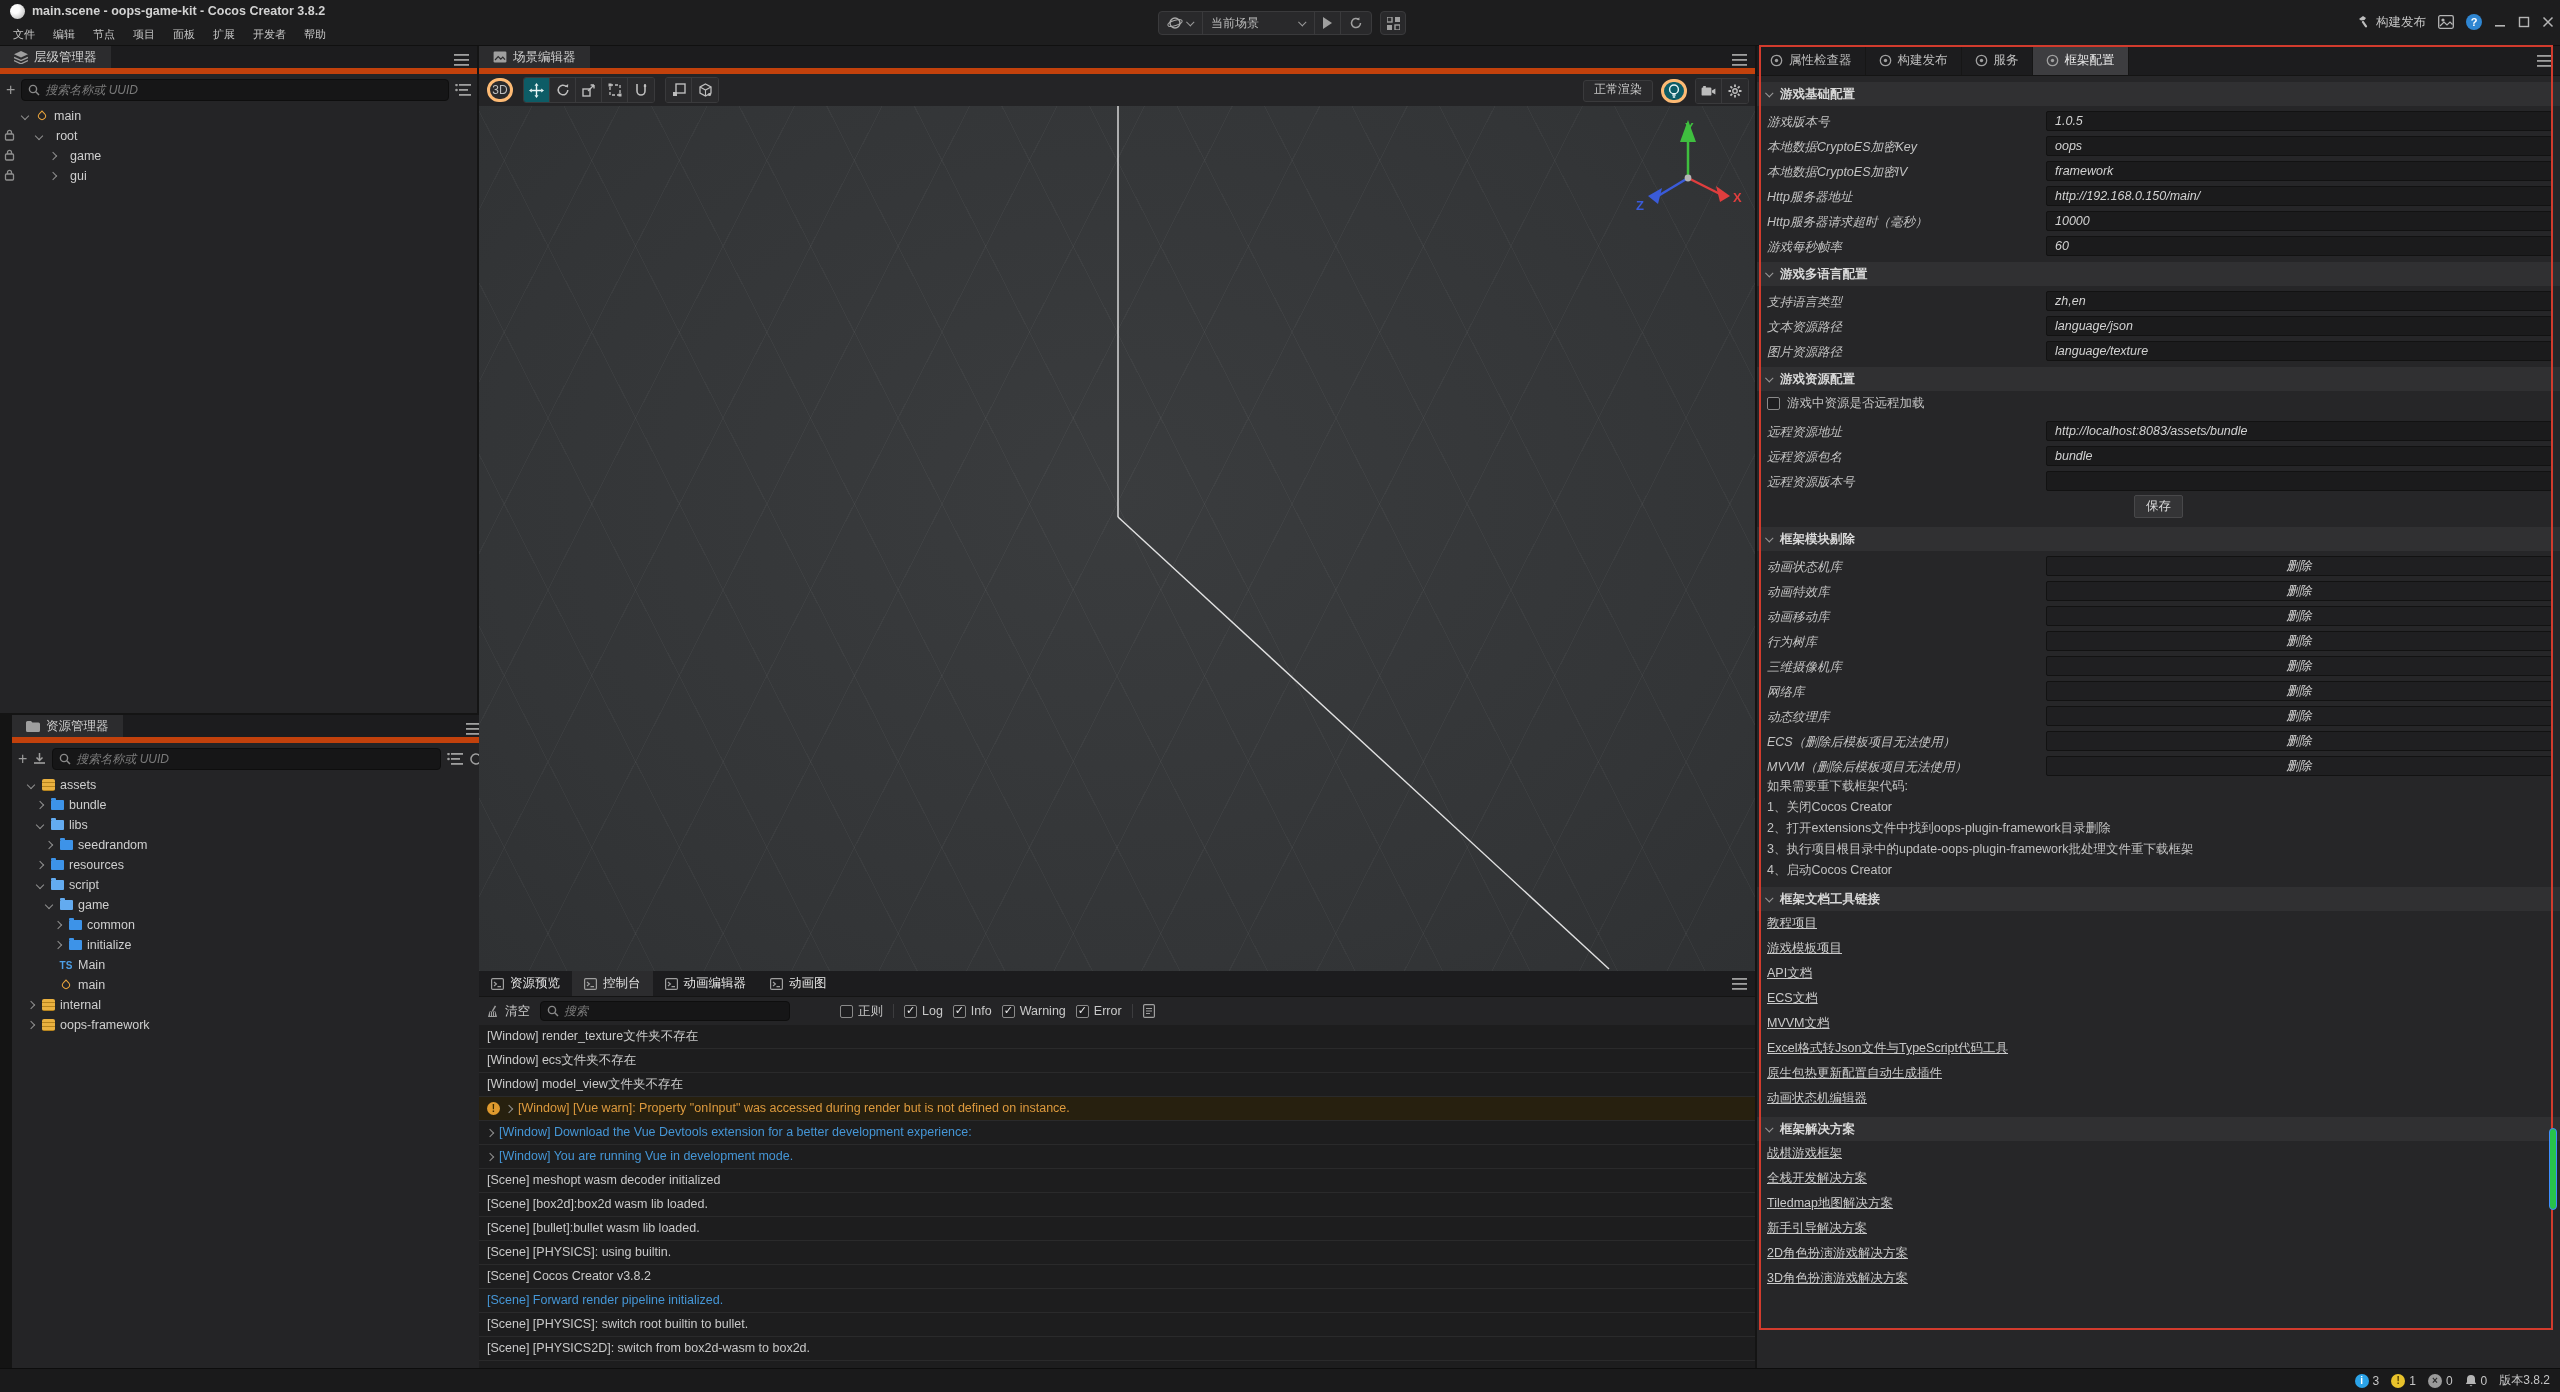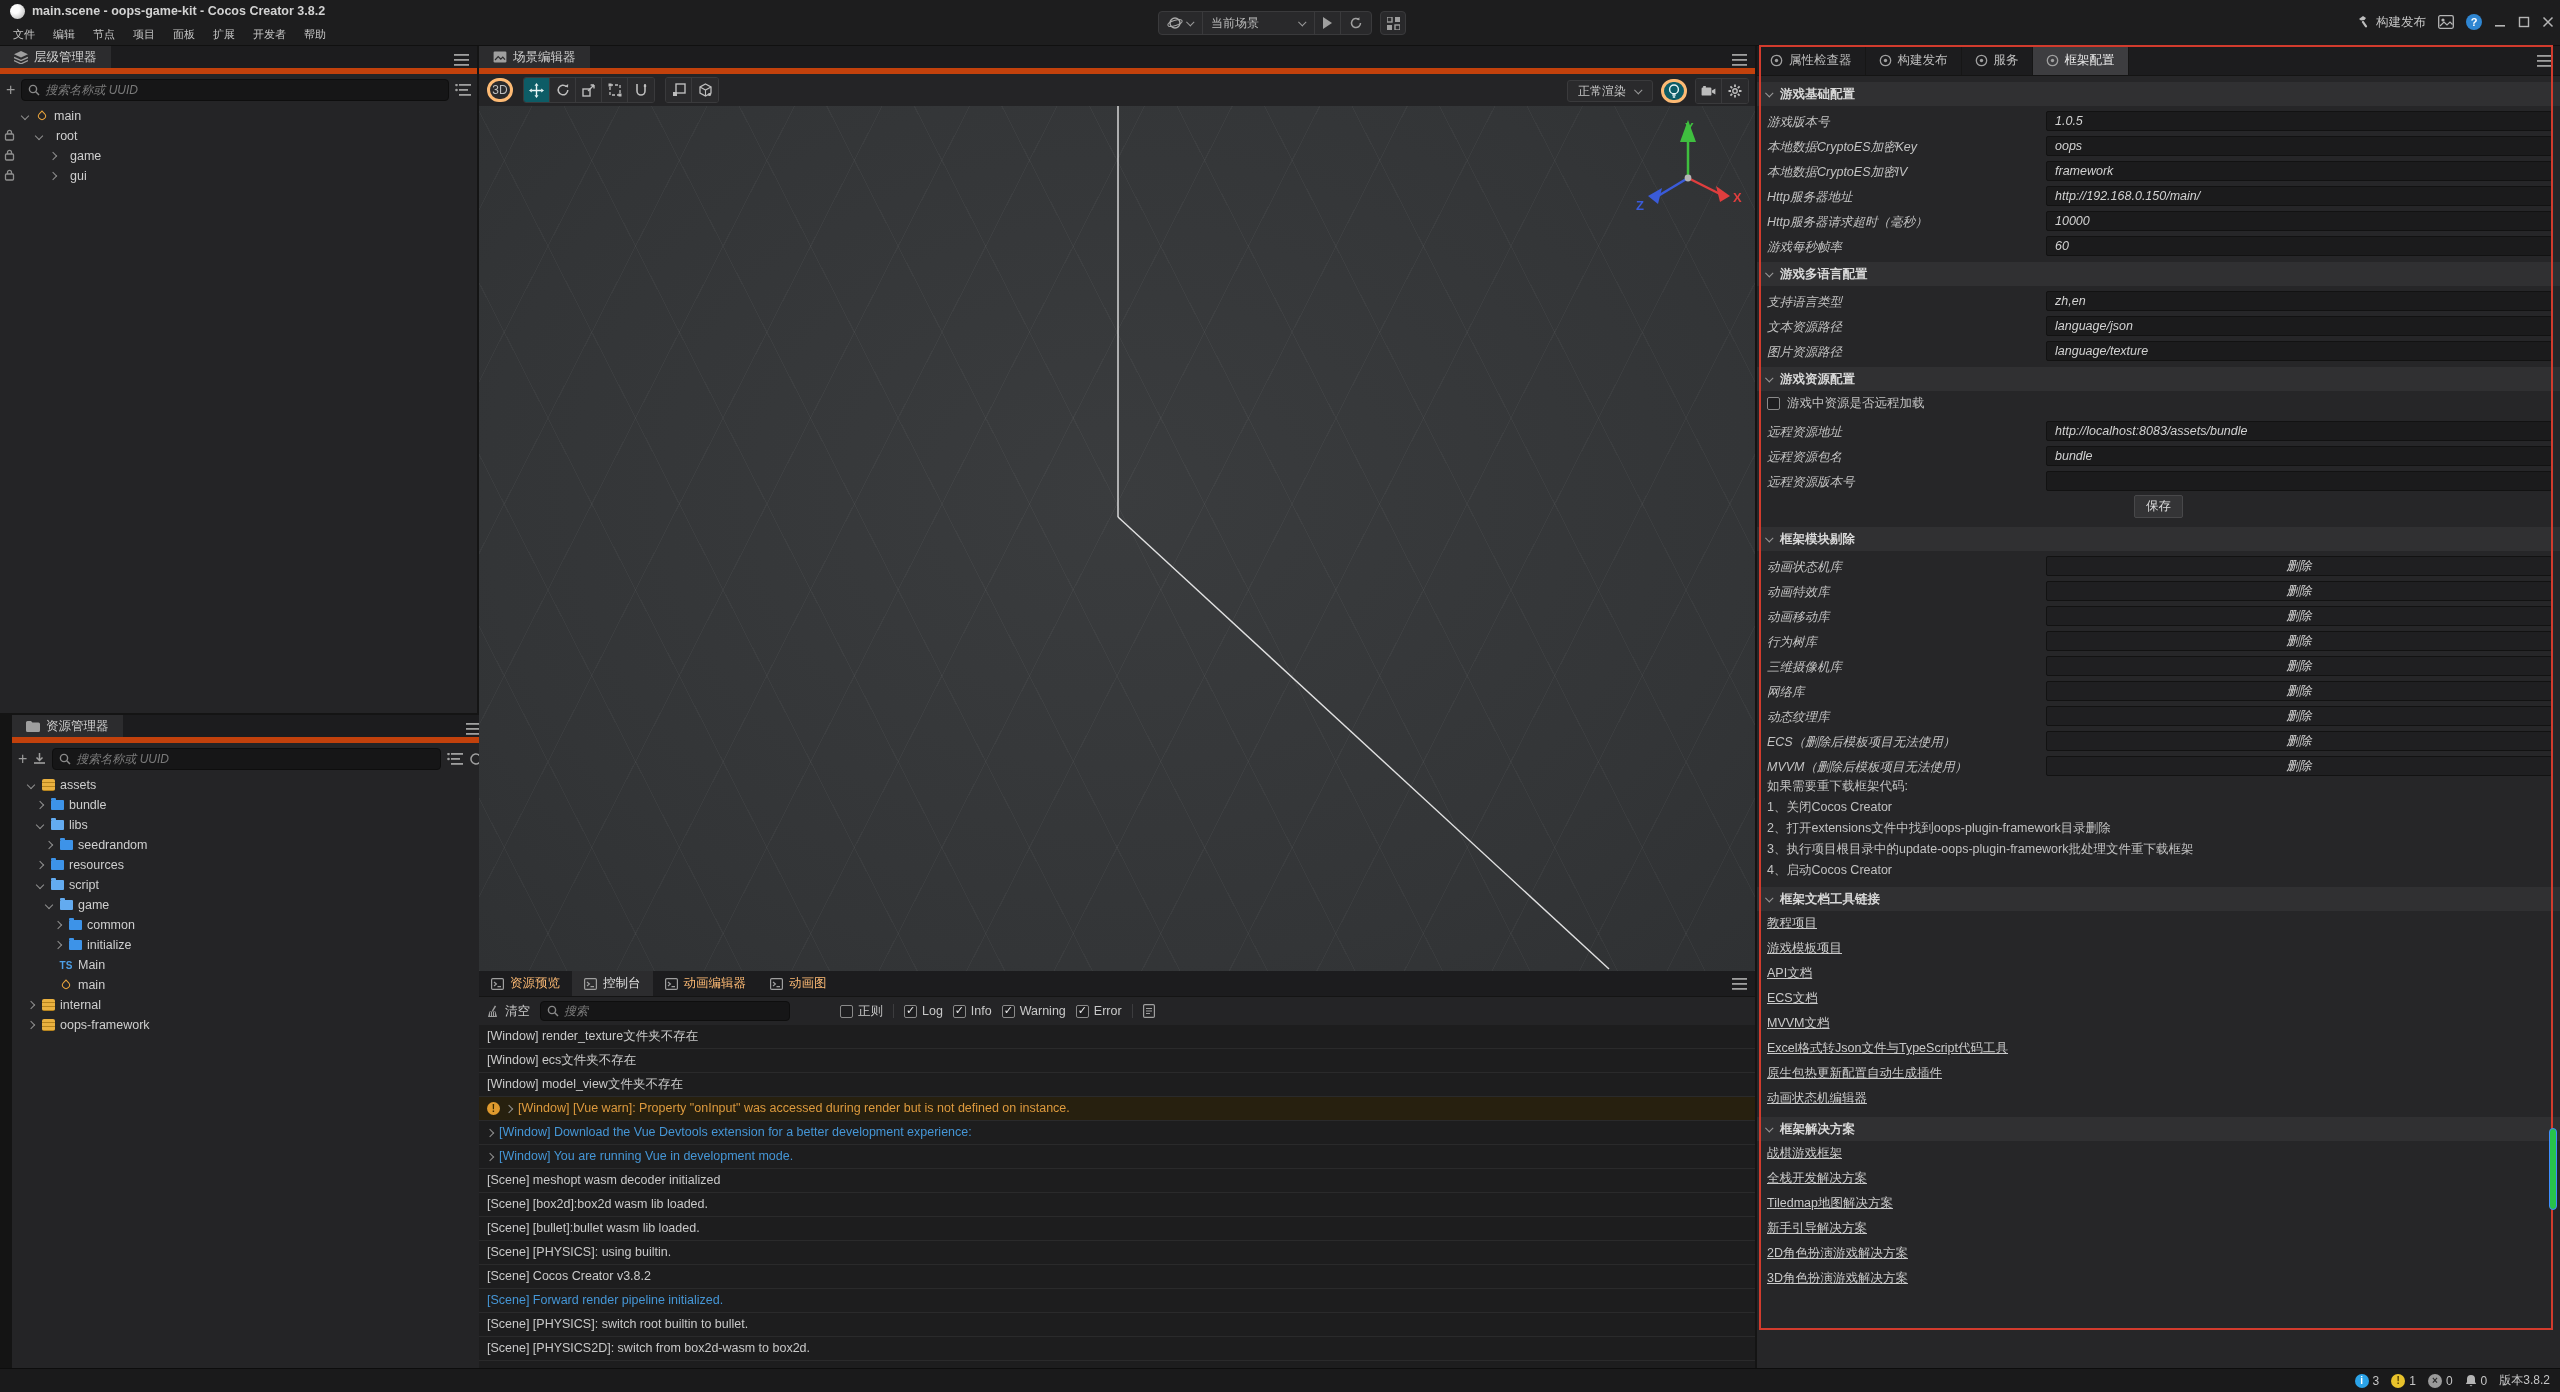--- a/index.html
+++ b/index.html
@@ -65,25 +65,25 @@
       repeating-linear-gradient(-63deg, rgba(255,255,255,.035) 0 1px, transparent 1px 78px),
       radial-gradient(ellipse at 50% 45%, #3a3c3e 0%, #333537 70%, #2f3133 100%);
   }
   .scene-toolbar { height:32px; display:flex; align-items:center; padding:0 8px; gap:10px; background:#242426; position:relative; }
   .tbtn { height:24px; min-width:26px; display:flex; align-items:center; justify-content:center; background:#2a2a2c; border:3px solid #fdba74; border-radius:12px; color:#bdbdbd; font-size:12px; }
   .tgroup { display:flex; border:1px solid #3a3a3c; border-radius:3px; overflow:hidden; }
   .tgroup .tbtn { border:none; border-right:1px solid #3a3a3c; border-radius:0; }
   .tgroup .tbtn:last-child { border-right:none; }
   .tbtn.teal { background:#0d5c66; color:#eaf6f6; }
   .scene-right { position:absolute; right:6px; top:4px; display:flex; align-items:center; gap:8px; }
-  .render-dd { height:22px; display:flex; align-items:center; gap:10px; padding:0 10px; background:#2a2a2c; border:1px solid #3a3a3c; border-radius:3px; font-size:12px; color:#c5c5c5; }
+  .render-dd { height:22px; display:flex; align-items:center; gap:22px; padding:0 10px; background:#2a2a2c; border:1px solid #3a3a3c; border-radius:3px; font-size:12px; color:#c5c5c5;flex-direction:column; }
 
   
   .ctabs { height:26px; background:#1c1c1e; border-bottom:1px solid #141414; display:flex; position:relative; }
-  .ctab { display:flex; align-items:center; gap:6px; padding:0 12px; font-size:12.5px; color:#fdba74; }
+  .ctab { display:flex; align-items:center; gap:6px; padding:0 12px; font-size:12.5px; color:#e5e5e5; }
   .ctab.t-active { background:#2c2c2e; color:#e0e0e0; }
   .con-toolbar { height:28px; display:flex; align-items:center; gap:10px; padding:0 8px; background:#242426; font-size:12.5px; color:#c9c9c9; }
   .con-search { width:250px; height:20px; background:#161617; border:1px solid #0e0e0e; border-radius:4px; display:flex; align-items:center; gap:5px; padding:0 6px; }
   .con-search input { flex:1; background:transparent; border:none; outline:none; color:#cfcfcf; font-size:12px; font-style:italic; }
   .con-search input::placeholder { color:#7a7a7a; }
   .vsep { width:1px; height:14px; background:#3c3c3e; }
   .cbx { width:13px; height:13px; border:1px solid #8a8a8a; background:#1e1e20; border-radius:2px; position:relative; display:inline-block; }
   .cbx.t-true::after { content:"✓"; position:absolute; left:1px; top:-2px; color:#ececec; font-size:11px; font-weight:bold; }
   .filt { display:flex; align-items:center; gap:5px; }
   #log-list { position:absolute; left:0; top:54px; right:0; bottom:0; background:#1d1d1e; }

